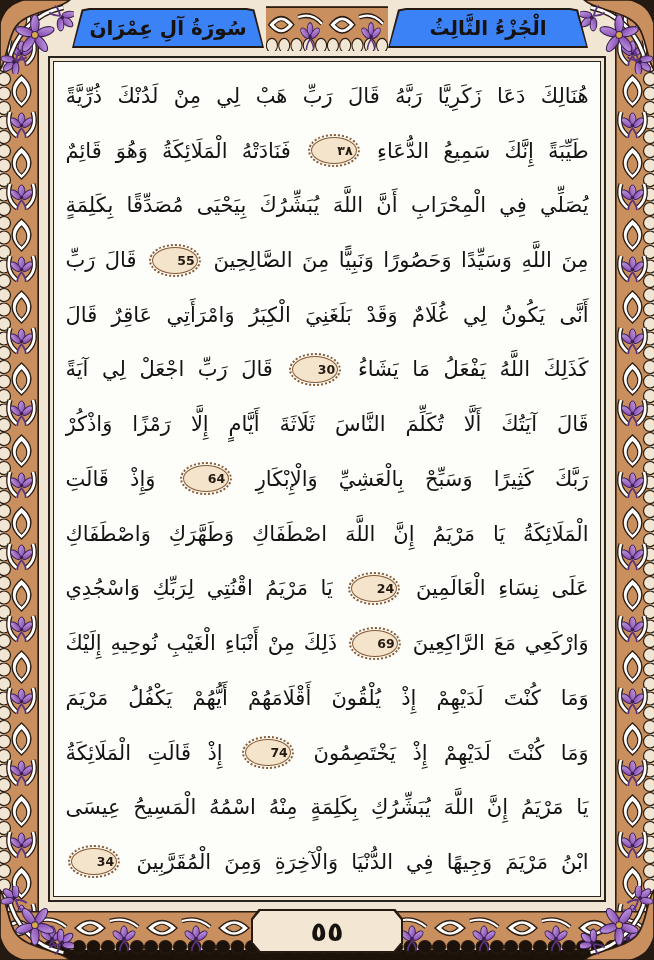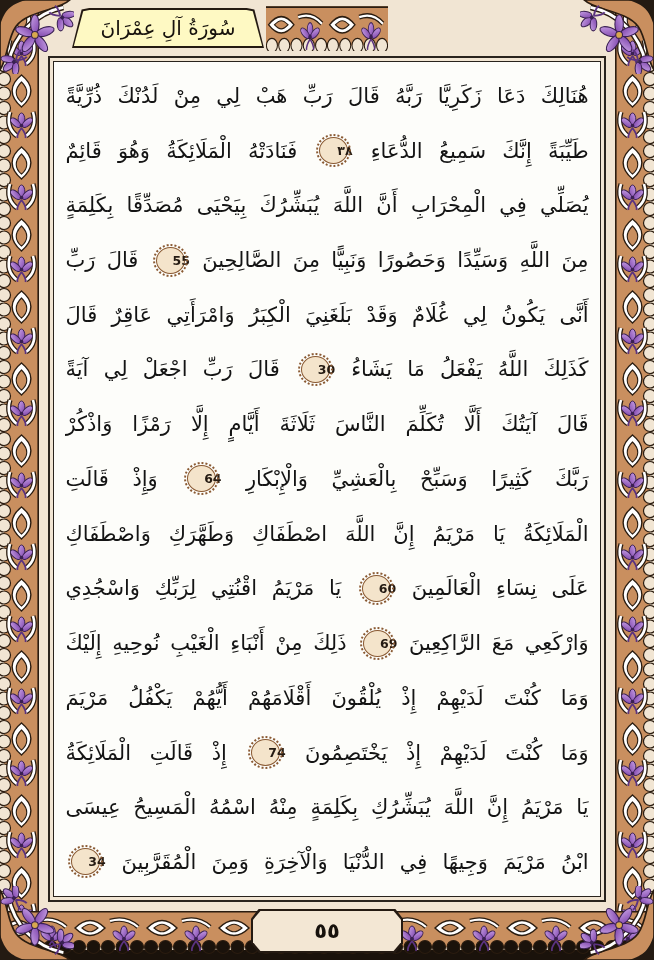--- a/index.html
+++ b/index.html
@@ -22,51 +22,51 @@
   .corner.tl{left:0;top:0;}
   .corner.tr{right:0;top:0;transform:scaleX(-1);}
   .corner.bl{left:0;bottom:0;transform:scaleY(-1);}
   .corner.br{right:0;bottom:0;transform:scale(-1,-1);}
 
   
   .cart{position:absolute;top:8px;height:40px;
     background:#241a12;
     clip-path:polygon(0% 100%,5% 4%,9% 0%,91% 0%,95% 4%,100% 100%);}
   .cart-inner{position:absolute;inset:1.8px;
-    background:#fef9c3;
+    background:#3b82f6;
     clip-path:polygon(0% 100%,5% 4%,9% 0%,91% 0%,95% 4%,100% 100%);
     display:flex;align-items:center;justify-content:center;
-    font-size:20px;font-weight:400;color:#17120d;letter-spacing:0;}
+    font-size:20px;font-weight:700;color:#17120d;letter-spacing:0;}
   .cart.surah{left:72px;width:192px;}
   .cart.juz{left:388px;width:200px;}
 
   
   .frame{position:absolute;left:48px;right:48px;top:56px;bottom:58px;
     border:2.4px solid #29231d;background:var(--paper,#f1e5d3);}
   .frame-inner{position:absolute;inset:3.4px;border:1.4px solid #29231d;
     background:#fdfdfa;padding:7px 11px;}
   #lines{height:100%;display:flex;flex-direction:column;justify-content:space-between;}
   .qline{display:flex;direction:rtl;justify-content:space-between;align-items:center;
     height:53px;font-size:21px;color:#141414;overflow:hidden;}
   .qline .w{display:inline-block;white-space:nowrap;}
-  .aya{flex:none;box-sizing:border-box;width:29px;height:27px;border-radius:50%;
+  .aya{flex:none;box-sizing:border-box;width:46px;height:27px;border-radius:50%;
     background:var(--badge-cream,#f4e4cb);
     border:1.3px solid var(--badge-brown,#8a5a33);
     outline:2px dotted var(--badge-brown,#8a5a33);outline-offset:1.5px;
     display:flex;align-items:center;justify-content:center;
     font-size:12.5px;font-weight:700;color:#241a12;margin:0 6px;padding-left:22px;}
 
   
   .pagenum{position:absolute;left:50%;transform:translateX(-50%);bottom:7px;
     width:152px;height:44px;background:#241a12;
     clip-path:polygon(0% 22%,5% 0%,95% 0%,100% 22%,100% 78%,95% 100%,5% 100%,0% 78%);}
   .pagenum-inner{position:absolute;inset:2px;background:#f3e7d4;
     clip-path:polygon(0% 22%,5% 0%,95% 0%,100% 22%,100% 78%,95% 100%,5% 100%,0% 78%);
     display:flex;align-items:center;justify-content:center;
-    font-size:21px;font-weight:700;color:#17120d;}
+    font-size:27px;font-weight:700;color:#17120d;}
 </style>
 </head>
 <body>
 
 <svg width="0" height="0" style="position:absolute" aria-hidden="true">
   <defs>
     <linearGradient id="pg" x1="0" y1="0" x2="1" y2="1">
       <stop offset="0" stop-color="#c9a2e6"></stop>
       <stop offset="1" stop-color="#7a3fa8"></stop>
     </linearGradient>
@@ -205,20 +205,23 @@
   </div>
   <div class="corner br">
     <svg width="74" height="74" viewBox="0 0 70 70">
         <use href="#corner-motif"></use>
       </svg>
   </div>
 
   <div class="cart surah">
     <div class="cart-inner">سُورَةُ آلِ عِمْرَانَ</div>
   </div>
+  <div class="cart juz">
+    <div class="cart-inner">الْجُزْءُ الثَّالِثُ</div>
+  </div>
 
   <div class="frame">
     <div class="frame-inner">
       <div id="lines">
           <div class="qline">
             <span class="w">هُنَالِكَ</span>
             <span class="w">دَعَا</span>
             <span class="w">زَكَرِيَّا</span>
             <span class="w">رَبَّهُ</span>
             <span class="w">قَالَ</span>
@@ -317,21 +320,21 @@
             <span class="w">إِنَّ</span>
             <span class="w">اللَّهَ</span>
             <span class="w">اصْطَفَاكِ</span>
             <span class="w">وَطَهَّرَكِ</span>
             <span class="w">وَاصْطَفَاكِ</span>
           </div>
           <div class="qline">
             <span class="w">عَلَى</span>
             <span class="w">نِسَاءِ</span>
             <span class="w">الْعَالَمِينَ</span>
-            <span class="aya">60</span>
+            <span class="aya">24</span>
             <span class="w">يَا</span>
             <span class="w">مَرْيَمُ</span>
             <span class="w">اقْنُتِي</span>
             <span class="w">لِرَبِّكِ</span>
             <span class="w">وَاسْجُدِي</span>
           </div>
           <div class="qline">
             <span class="w">وَارْكَعِي</span>
             <span class="w">مَعَ</span>
             <span class="w">الرَّاكِعِينَ</span>

